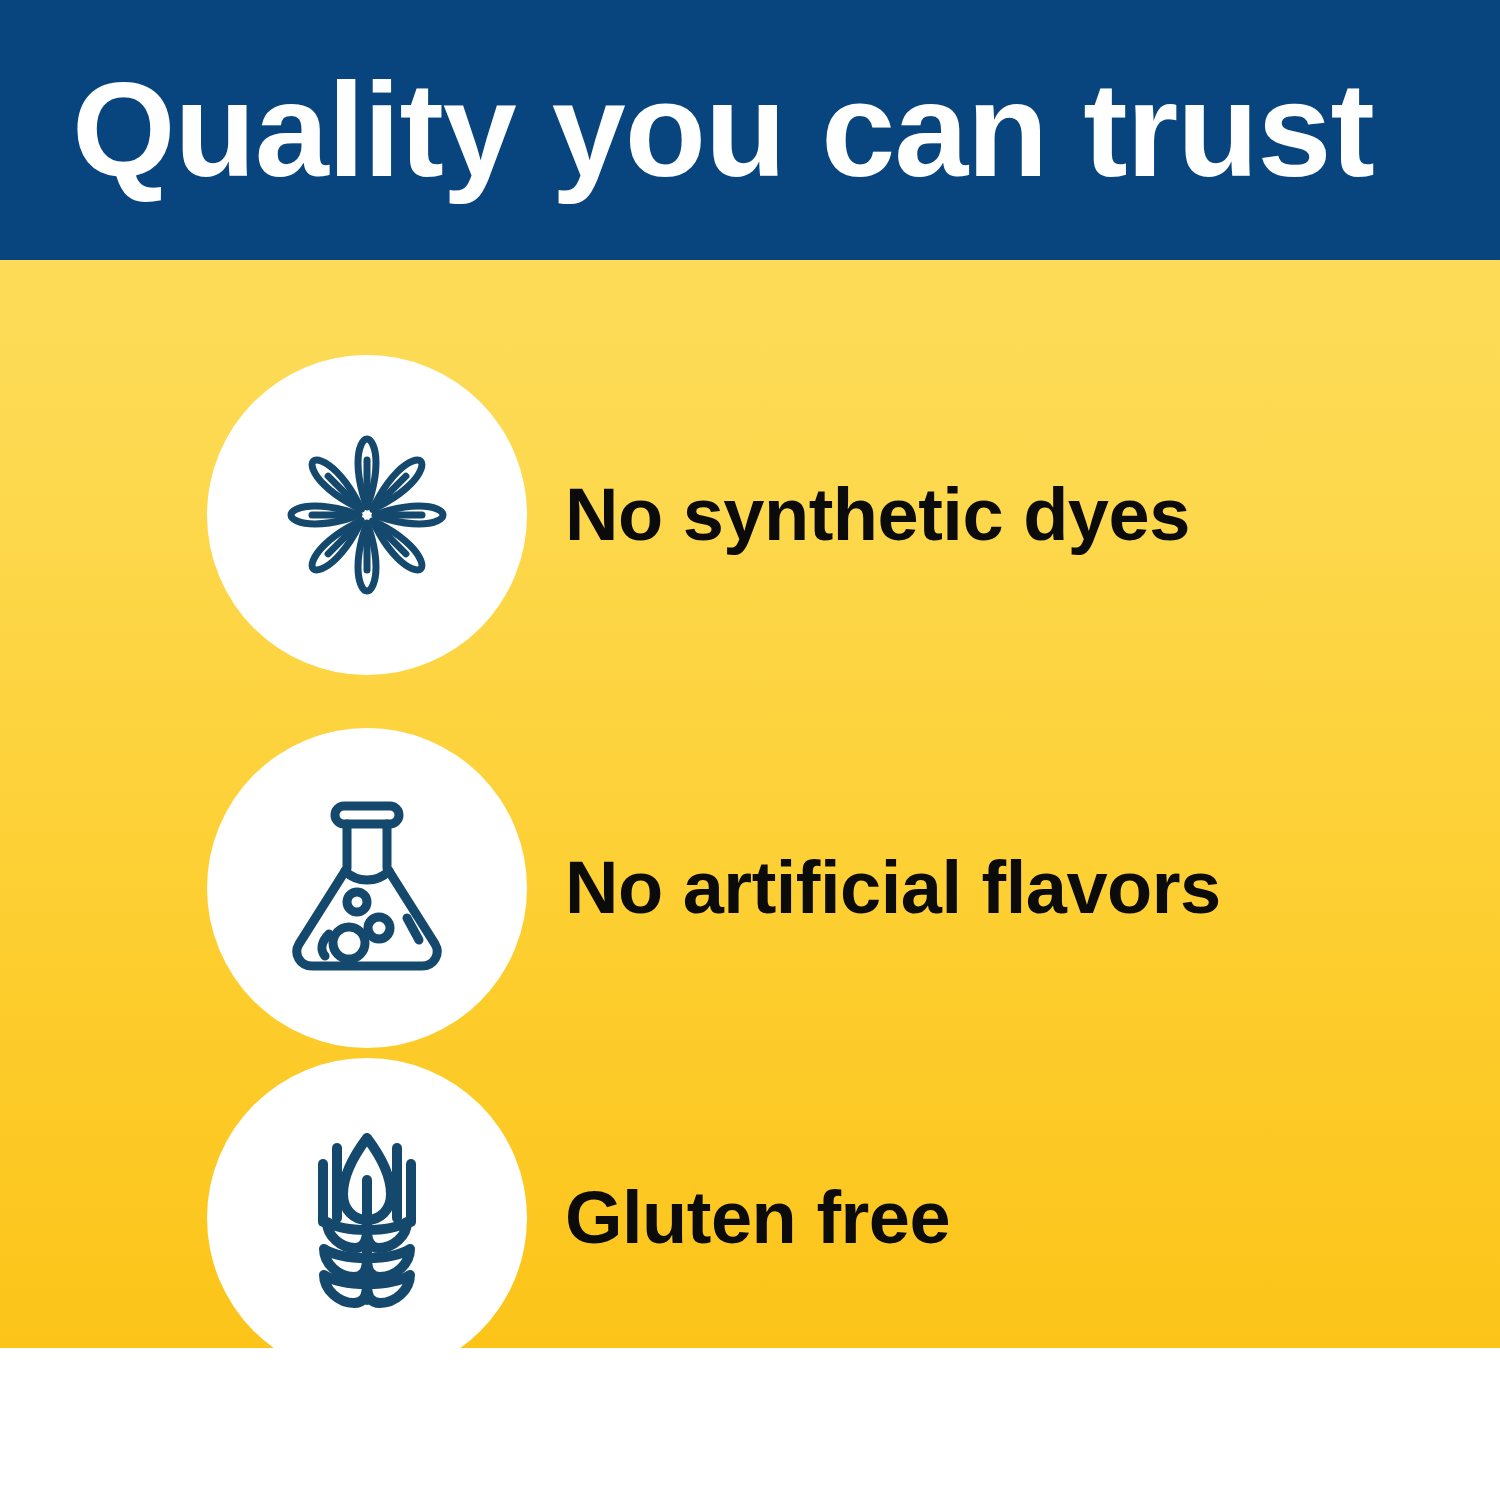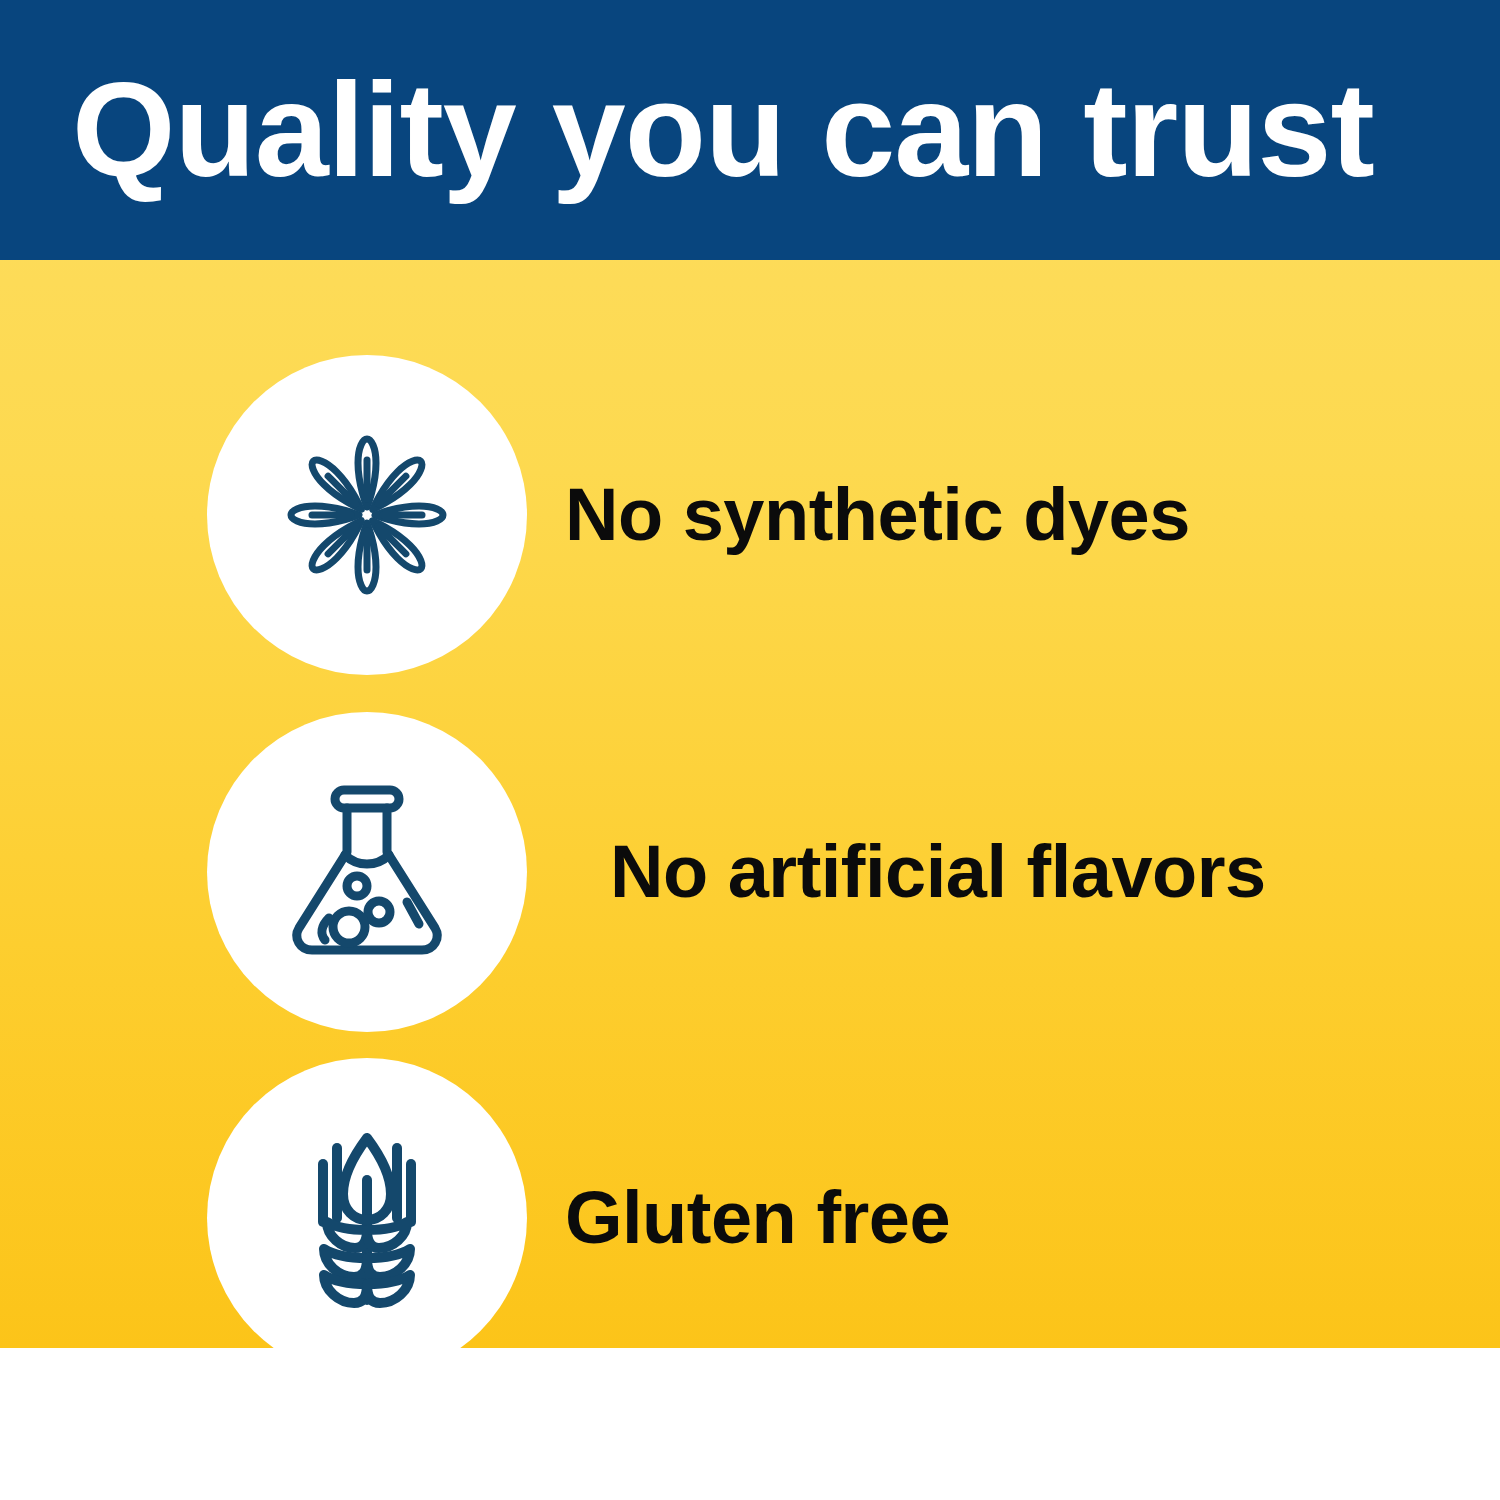--- a/index.html
+++ b/index.html
@@ -55,21 +55,21 @@
 
   .feature-row {
     position: absolute;
     left: 0;
     width: 1500px;
     height: 320px;
     display: flex;
     align-items: center;
   }
   .feature-row.row-0 { top: 95px; text-align: center; }
-  .feature-row.row-1 { top: 452px; gap: 45px; }
+  .feature-row.row-1 { top: 468px; }
   .feature-row.row-2 { top: 798px; align-items: center; }
 
   .icon-badge {
     position: relative;
     flex: 0 0 auto;
     margin-left: 207px;
     width: 320px;
     height: 320px;
     border-radius: 50%;
     background: #FFFFFF;

